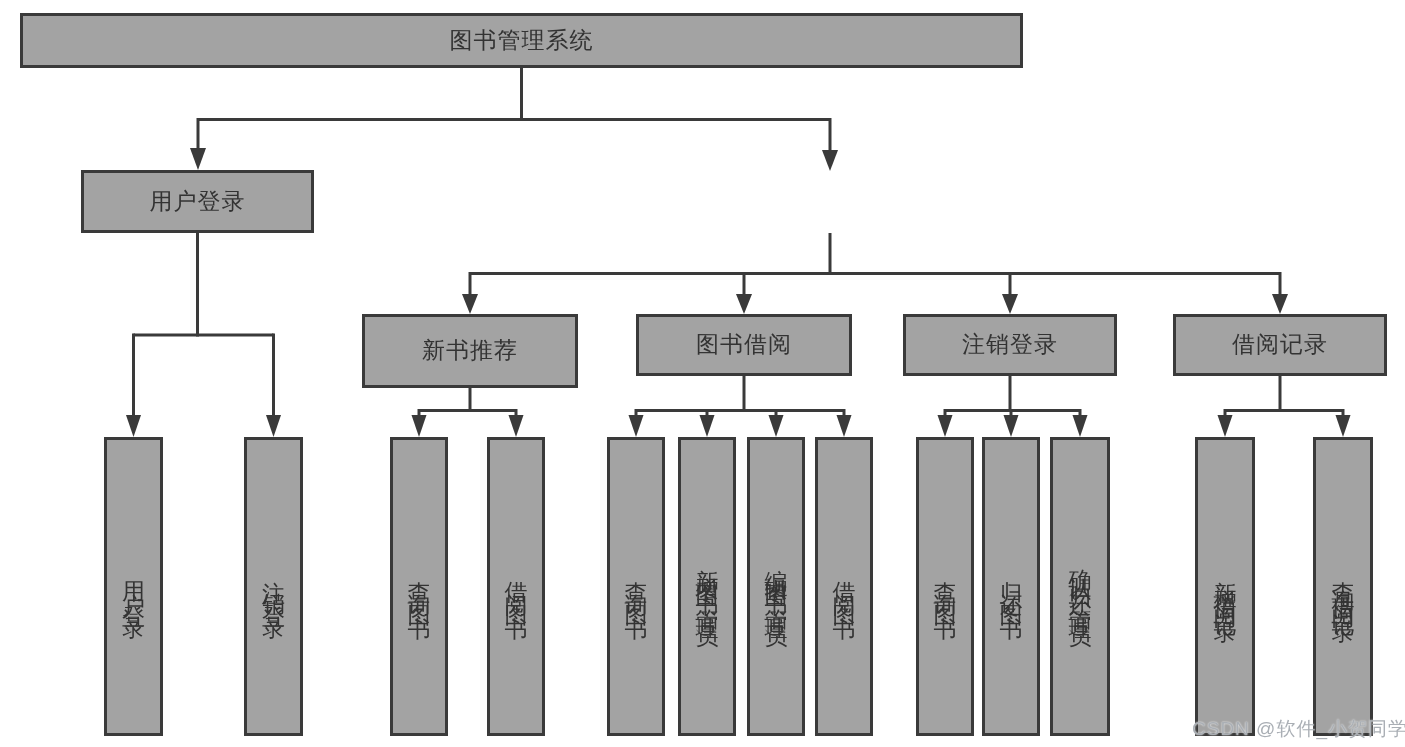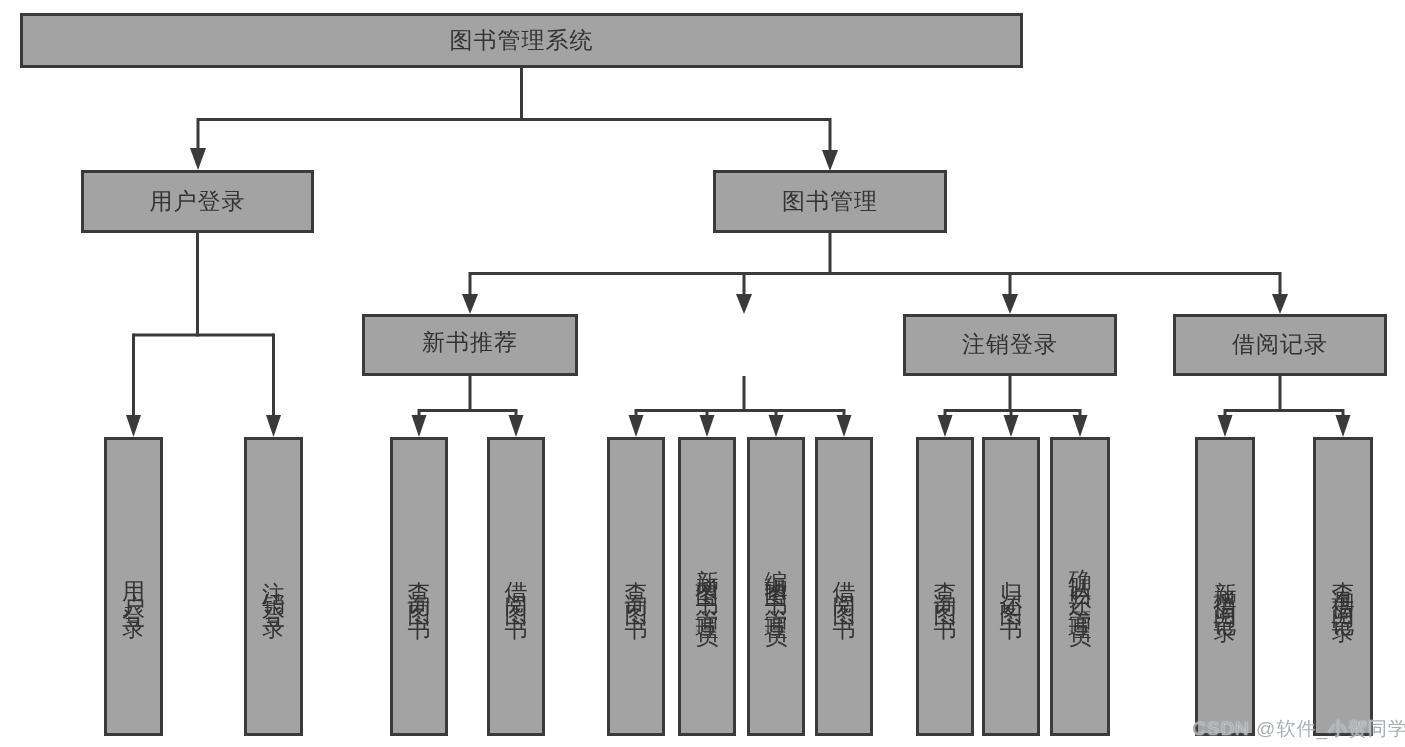--- a/index.html
+++ b/index.html
@@ -22,21 +22,21 @@
   .leaf{font-size:23px;}
   .vtext{
     writing-mode:vertical-rl;text-orientation:mixed;
     letter-spacing:12px;line-height:1;display:block;
   }
   .vtext.tight{letter-spacing:8px;}
   
   .n-root          {left:20px;  top:13px;  width:1003px;height:55px;}
   .n-user-login    {left:81px;  top:170px; width:233px; height:63px;}
   .n-book-mgmt     {left:713px; top:170px; width:234px; height:63px;}
-  .n-new-books     {left:362px; top:314px; width:216px; height:62px;font-family:Liberation Mono, monospace;}
+  .n-new-books     {left:362px; top:314px; width:216px; height:74px;}
   .n-book-borrow   {left:636px; top:314px; width:216px; height:62px;}
   .n-current-borrow{left:903px; top:314px; width:214px; height:62px;}
   .n-borrow-records{left:1173px;top:314px; width:214px; height:62px;}
   .l-a1{left:104px; top:437px;width:59px;height:299px;}
   .l-a2{left:244px; top:437px;width:59px;height:299px;}
   .l-b1{left:390px; top:437px;width:58px;height:299px;}
   .l-b2{left:487px; top:437px;width:58px;height:299px;}
   .l-c1{left:607px; top:437px;width:58px;height:299px;}
   .l-c2{left:678px; top:437px;width:58px;height:299px;}
   .l-c3{left:747px; top:437px;width:58px;height:299px;}
@@ -124,26 +124,26 @@
     </g>
   </svg>
 
   <div class="node n-root">
     <span>图书管理系统</span>
   </div>
 
   <div class="node n-user-login">
     <span>用户登录</span>
   </div>
-  <div class="node n-book-mgmt">
-    <span>图书管理</span>
-  </div>
 
   <div class="node n-new-books">
     <span>新书推荐</span>
+  </div>
+  <div class="node n-book-borrow">
+    <span>图书借阅</span>
   </div>
   <div class="node n-current-borrow">
     <span>注销登录</span>
   </div>
   <div class="node n-borrow-records">
     <span>借阅记录</span>
   </div>
 
   <div class="node leaf l-a1">
     <span class="vtext">用户登录</span>

